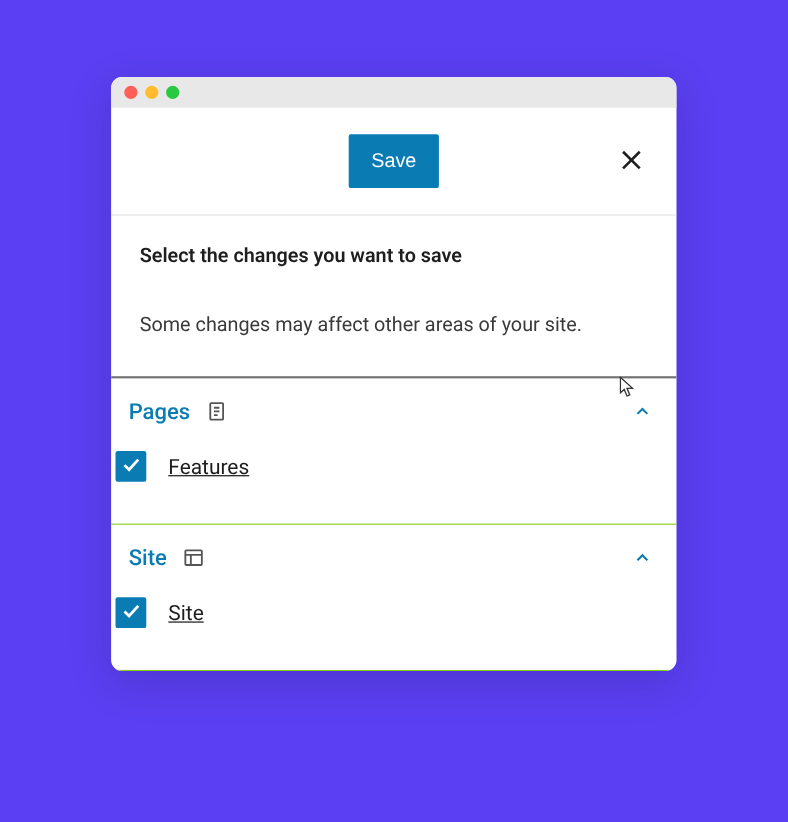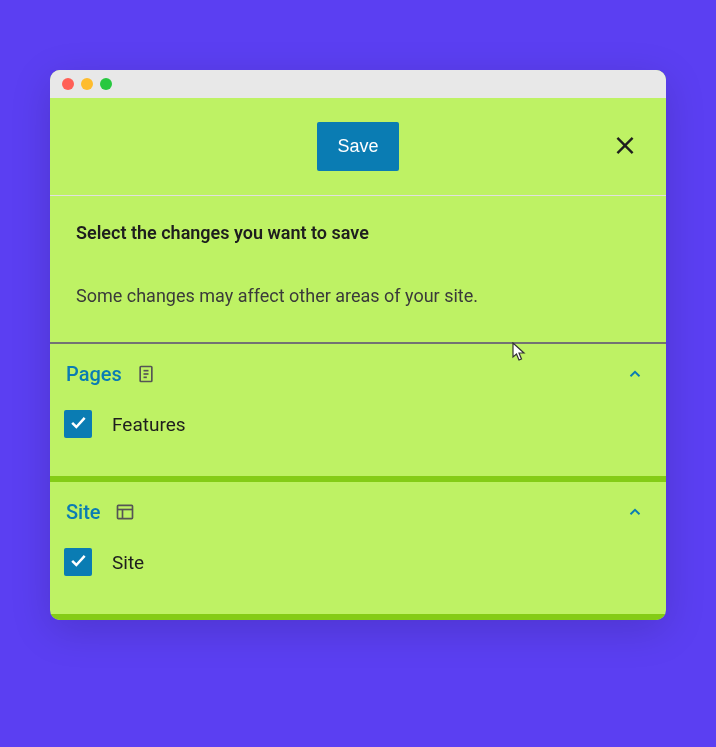--- a/index.html
+++ b/index.html
@@ -11,22 +11,22 @@
       background: #5b3ff2;
       width: 716px;
       height: 747px;
       font-family: -apple-system, BlinkMacSystemFont, "Segoe UI", Roboto, sans-serif;
       display: flex;
       align-items: flex-start;
       justify-content: center;
       padding-top: 70px;
     }
     .window {
-      width: 616px;
-      background: #bef264;
+      width: 514px;
+      background: #ffffff;
       border-radius: 10px;
       overflow: hidden;
       box-shadow: 0 10px 40px rgba(0,0,0,0.15);
     }
     .titlebar {
       height: 28px;
       background: #e8e8e8;
       display: flex;
       align-items: center;
       padding-left: 12px;
@@ -81,21 +81,21 @@
       color: #1e1e1e;
       margin-bottom: 16px;
     }
     .intro-desc {
       font-size: 18px;
       color: #3a3a3a;
       font-weight: 400;
       margin-top: 42px;
     }
     .section {
-      border-bottom: 6px solid #84cc16;
+      border-bottom: 1px solid #84cc16;
     }
     .section:last-child {
       border-bottom: none;
     }
     .section-header {
       display: flex;
       align-items: center;
       padding: 18px 22px 18px 16px;
       cursor: pointer;
     }
@@ -110,21 +110,22 @@
       align-items: center;
     }
     .spacer {
       flex: 1;
     }
     .chevron {
       display: flex;
       align-items: center;
     }
     .section-body {
-      padding: 6px 18px 38px 14px;
+      padding: 6px 18px 38px 4px;
+      text-decoration: underline;
     }
     .check-row {
       display: flex;
       align-items: center;
       gap: 20px;
     }
     .checkbox {
       width: 28px;
       height: 28px;
       background: #0a7cb3;

